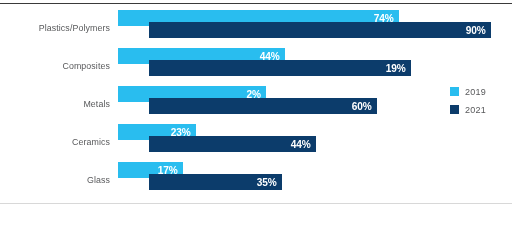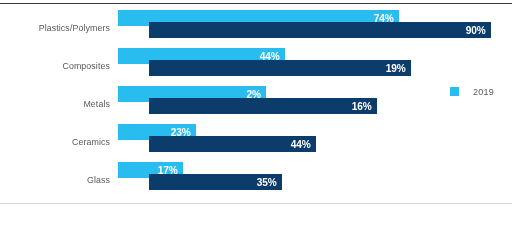--- a/index.html
+++ b/index.html
@@ -95,21 +95,20 @@
     position: absolute;
     left: 450px;
     top: 84px;
     width: 60px;
   }
   .legend-row {
     display: flex;
     align-items: center;
     height: 15px;
     margin-bottom: 3px;
-    gap: 8px;
   }
   .legend-swatch {
     width: 9px;
     height: 9px;
     margin-right: 6px;
     flex: none;
   }
   .legend-swatch.y2019 { background: #29bdef; }
   .legend-swatch.y2021 { background: #0c3c6b; }
   .legend-label {
@@ -159,21 +158,21 @@
 
     <div class="group" style="top:76px;">
       <div class="cat-label">Metals</div>
       <div class="bar-track upper">
         <div class="bar y2019" style="width:148px;">
           <span class="bar-value">2%</span>
         </div>
       </div>
       <div class="bar-track lower">
         <div class="bar y2021" style="width:228px;">
-          <span class="bar-value">16%</span>
+          <span class="bar-value">60%</span>
         </div>
       </div>
     </div>
 
     <div class="group" style="top:114px;">
       <div class="cat-label">Ceramics</div>
       <div class="bar-track upper">
         <div class="bar y2019" style="width:78px;">
           <span class="bar-value">23%</span>
         </div>
@@ -199,17 +198,21 @@
       </div>
     </div>
 
   </div>
 
   <div class="legend">
     <div class="legend-row">
       <span class="legend-swatch y2019"></span>
       <span class="legend-label">2019</span>
     </div>
+    <div class="legend-row">
+      <span class="legend-swatch y2021"></span>
+      <span class="legend-label">2021</span>
+    </div>
   </div>
 
   <div class="bottom-rule"></div>
 
 </div>
 
 </body></html>

